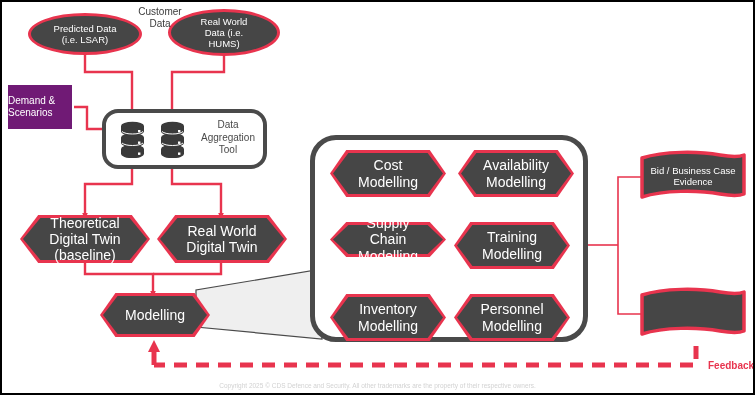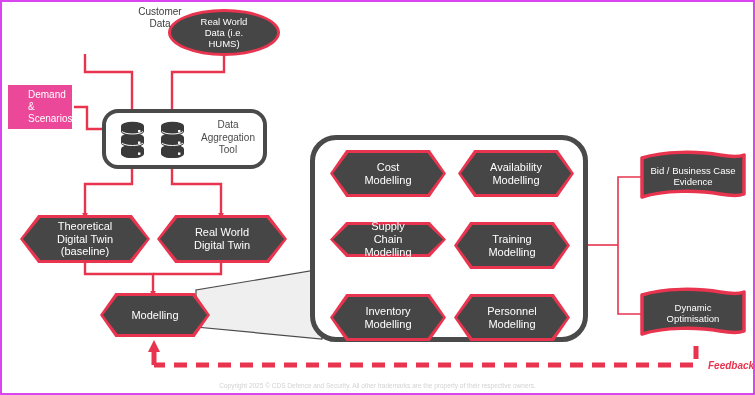--- a/index.html
+++ b/index.html
@@ -2,21 +2,21 @@
 <html><head>
 <meta charset="utf-8">
 <style>
   html,body{margin:0;padding:0;background:#ffffff;}
   body{font-family:"Liberation Sans", sans-serif;}
 
   #canvas{
     position:relative;
     width:755px;height:395px;
     background:#ffffff;
-    border:2px solid #d946ef;
+    border:2px solid #000000;
     box-sizing:border-box;
     overflow:hidden;
   }
 
   
   #wires{position:absolute;left:0;top:0;width:755px;height:395px;}
 
   
   .node-label{
     position:relative;
@@ -37,26 +37,26 @@
     border-radius:50%;
     box-sizing:border-box;
     z-index:4;
     font-size:9.5px;
   }
 
   
   .greybox{
     position:absolute;
     display:flex;align-items:center;
-    background:#ec4899;
+    background:#701a75;
     box-sizing:border-box;
     z-index:4;
     font-size:10px;
     color:#ffffff;
-    padding-left:20px;
+    padding-left:0;
     line-height:1.2;
     white-space:pre-line;
   }
 
   
   .rounded-box{
     position:absolute;
     border:4px solid #4a4a4a;
     border-radius:16px;
     background:#ffffff;
@@ -88,38 +88,37 @@
     position:absolute;left:0;top:0;width:100%;height:100%;
     background:#E8344E;
     clip-path:polygon(14% 0%,86% 0%,100% 50%,86% 100%,14% 100%,0% 50%);
   }
   .hex .hex-inner{
     position:absolute;left:3px;top:3px;
     width:calc(100% - 6px);height:calc(100% - 6px);
     background:#464646;
     clip-path:polygon(14% 0%,86% 0%,100% 50%,86% 100%,14% 100%,0% 50%);
   }
-  .hex .node-label{font-size:11px;}
+  .hex .node-label{font-size:14px;}
 
   
   .flag{position:absolute;z-index:6;}
   .flag .node-label{
     position:absolute;left:0;right:0;top:50%;
     transform:translateY(-50%);
     font-size:9.5px;
   }
 
   
   .funnel{position:absolute;z-index:2;}
 
   
   .feedback-label{
     position:absolute;
     color:#E8344E;
-    font-style:italic;
     font-weight:bold;
     font-size:10px;
     z-index:7;
   }
 
   
   .caption{
     position:absolute;
     color:#3a3a3a;
     font-size:10px;
@@ -188,20 +187,24 @@
     </g>
   </svg>
 
   <svg class="funnel" style="left:190px;top:255px;width:150px;height:90px;" viewBox="0 0 150 90" xmlns="http://www.w3.org/2000/svg">
     <polygon points="4,33 4,70 130,82 130,12" fill="#efefef" stroke="#4a4a4a" stroke-width="1.2"></polygon>
   </svg>
 
   <div class="caption" style="left:118px;top:4px;width:80px;">Customer
 Data</div>
 
+  <div class="ellipse" style="left:26px;top:11px;width:114px;height:42px;">
+    <span class="node-label">Predicted Data
+(i.e. LSAR)</span>
+  </div>
 
   <div class="ellipse" style="left:166px;top:7px;width:112px;height:47px;">
     <span class="node-label">Real World
 Data (i.e.
 HUMS)</span>
   </div>
 
   <div class="greybox" style="left:6px;top:83px;width:64px;height:44px;">
     <span>Demand &amp;
 Scenarios</span>
@@ -332,21 +335,19 @@
     </svg>
     <span class="node-label">Bid / Business Case
 Evidence</span>
   </div>
 
   <div class="flag" style="left:636px;top:285px;width:110px;height:52px;">
     <svg width="110" height="52" viewBox="0 0 110 52" xmlns="http://www.w3.org/2000/svg">
       <path d="M4,8 C26,1 60,1 82,5 C94,7 101,7 106,5
                L106,44 C101,46 94,46 82,44 C60,40 26,40 4,47 Z" fill="#464646" stroke="#E8344E" stroke-width="3.5" stroke-linejoin="round"></path>
     </svg>
-    <span class="node-label">Dynamic
-Optimisation</span>
   </div>
 
   <div class="feedback-label" style="left:706px;top:358px;">Feedback</div>
 
   <div class="footer">Copyright 2025 © CDS Defence and Security. All other trademarks are the property of their respective owners.</div>
 
 </div>
 
 </body></html>

